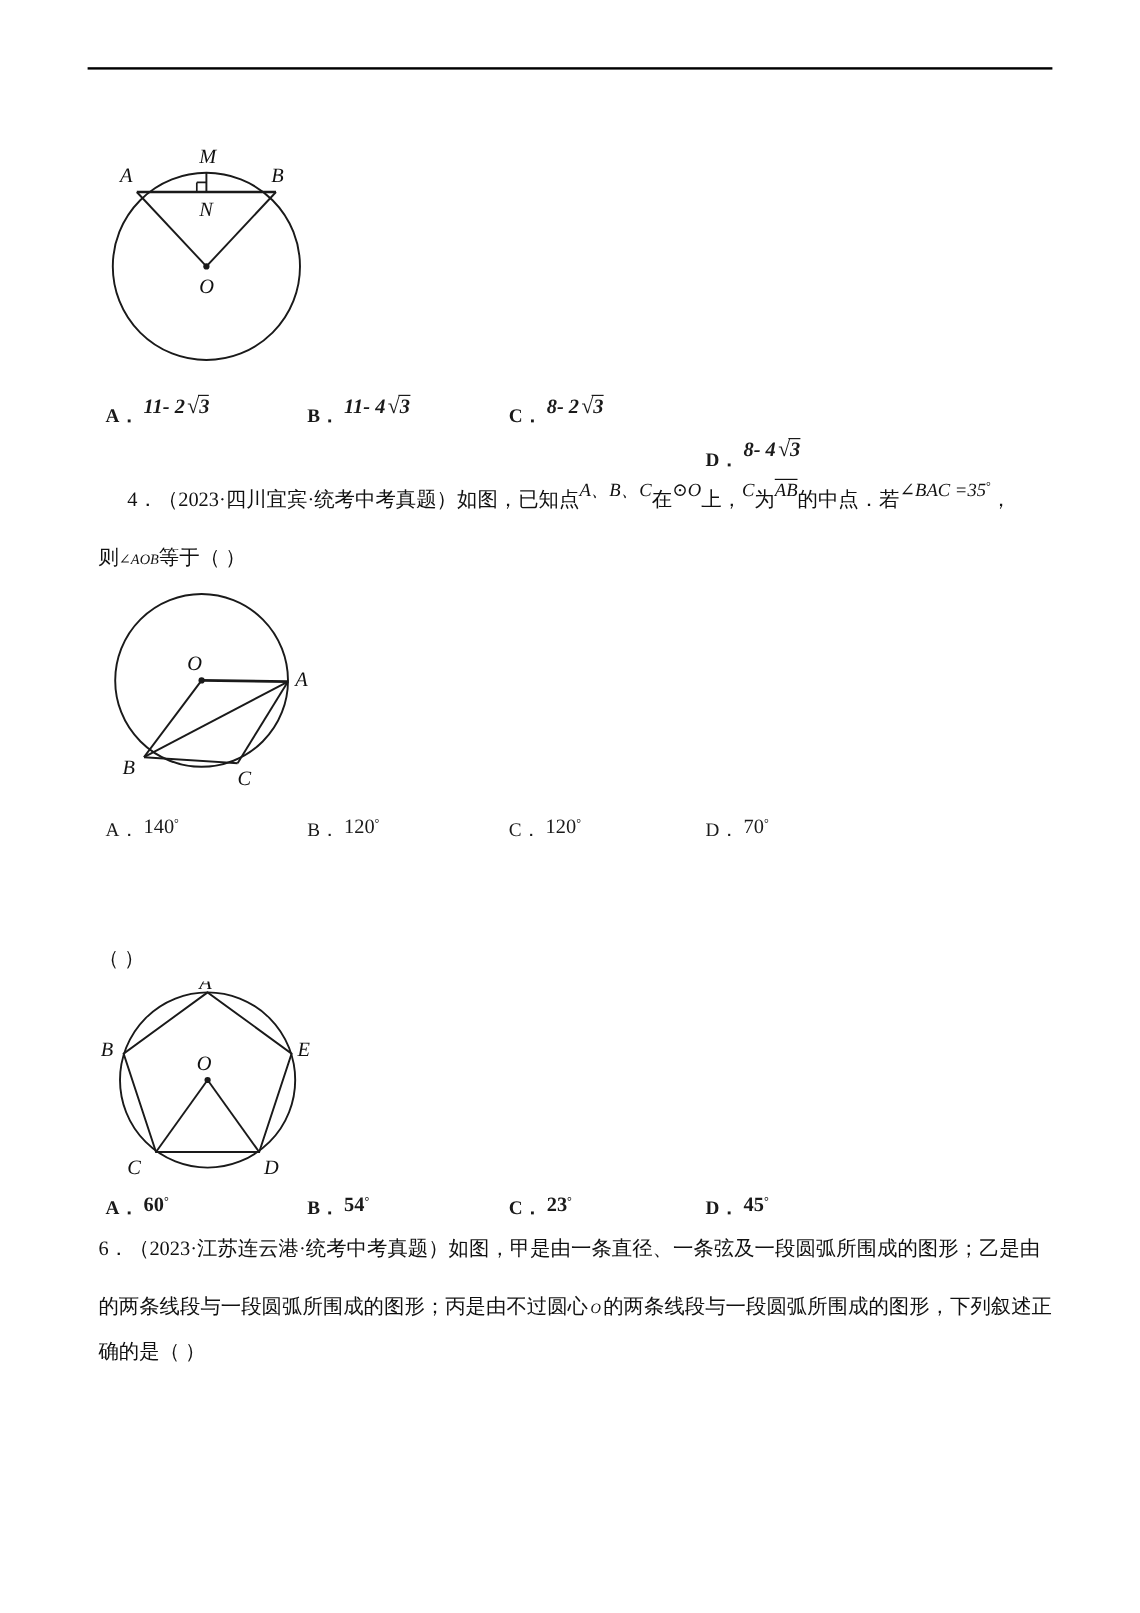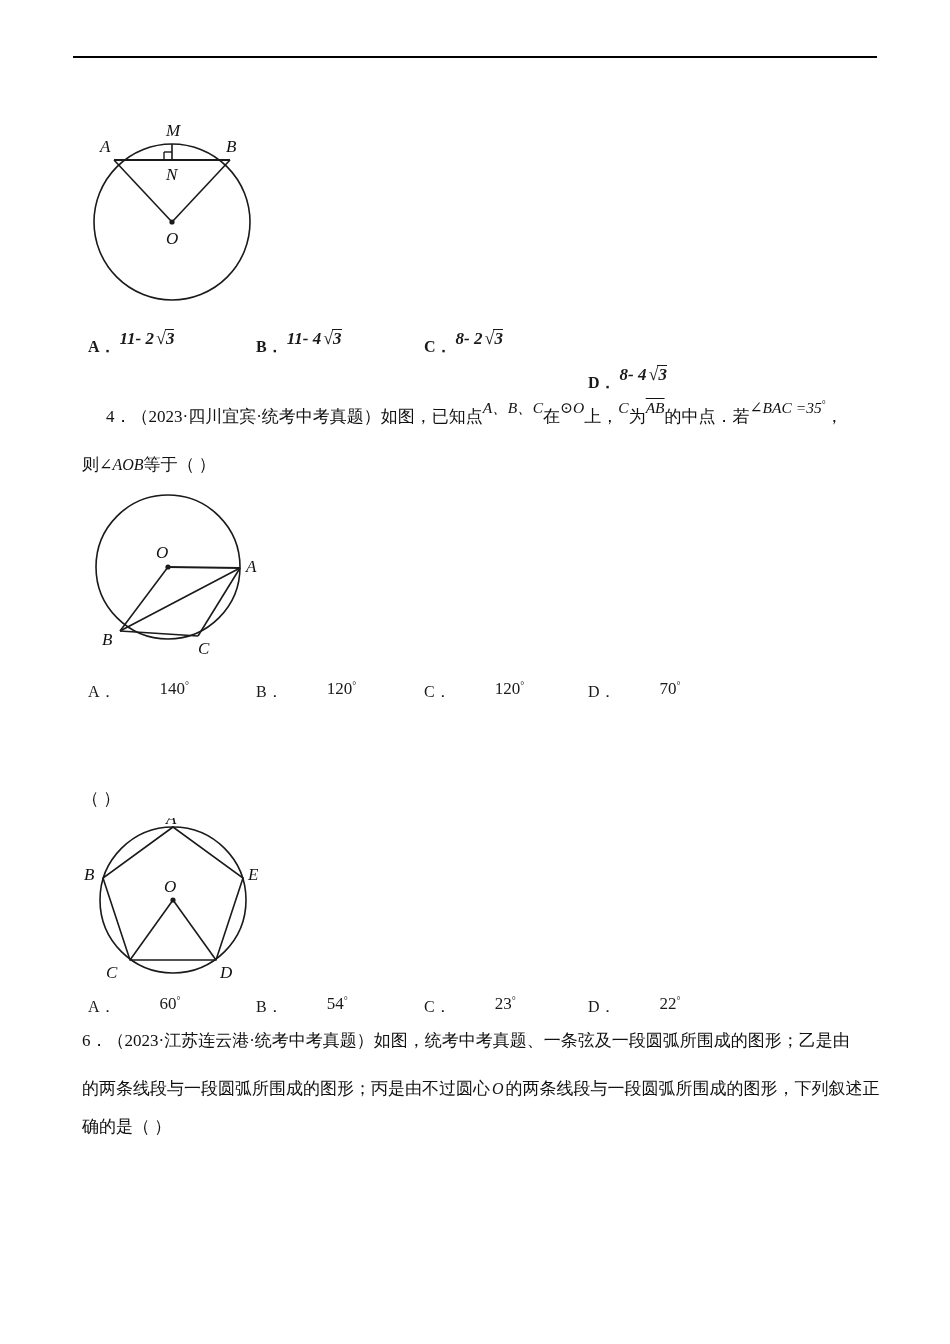--- a/index.html
+++ b/index.html
@@ -38,21 +38,21 @@
     line-height: 26px;
     color: #111;
     white-space: nowrap;
   }
   .cjk {
     font-family: "Liberation Serif", "DejaVu Serif", serif;
   }
   .mi {
     font-family: "Liberation Serif", "DejaVu Serif", serif;
     font-style: italic;
-    font-size: 16px;
+    font-size: 12px;
   }
   .sup-math {
     display: inline-block;
     position: relative;
     top: -9px;
     font-family: "Liberation Serif", "DejaVu Serif", serif;
     font-style: italic;
     font-size: 15.5px;
     white-space: nowrap;
   }
@@ -82,21 +82,20 @@
     display: inline-block;
     position: relative;
     top: -8px;
     left: 4px;
     font-style: italic;
     font-family: "Liberation Serif", "DejaVu Serif", serif;
     font-size: 17px;
   }
   .opt .val.plain {
     font-style: normal;
-    margin-left: 40px;
   }
   
   .rad {
     display: inline-block;
     position: relative;
     padding-left: 2px;
   }
   .rad .sym {
     font-style: normal;
     font-size: 18px;
@@ -226,37 +225,37 @@
       <circle cx="93" cy="82" r="2.6" fill="#1a1a1a"></circle>
       <text class="lbl" x="86" y="6">A</text>
       <text class="lbl" x="4" y="62">B</text>
       <text class="lbl" x="168" y="62">E</text>
       <text class="lbl" x="84" y="74">O</text>
       <text class="lbl" x="26" y="160">C</text>
       <text class="lbl" x="140" y="160">D</text>
     </svg>
   </figure>
 
-  <div class="options" style="left:88px; top:993px;">
+  <div class="options" style="left:88px; top:993px;font-weight:bold;">
     <div class="opt" style="left:0px; top:4px;">
       <span class="tag">A．</span><span class="val plain" style="top:-3px;"><span>60</span><span class="deg">°</span></span>
     </div>
     <div class="opt" style="left:168px; top:4px;text-align:center;">
       <span class="tag">B．</span><span class="val plain" style="top:-3px;"><span>54</span><span class="deg">°</span></span>
     </div>
     <div class="opt" style="left:336px; top:4px;">
       <span class="tag">C．</span><span class="val plain" style="top:-3px;"><span>23</span><span class="deg">°</span></span>
     </div>
     <div class="opt" style="left:500px; top:4px;">
-      <span class="tag">D．</span><span class="val plain" style="top:-3px;"><span>22</span><span class="deg">°</span></span>
+      <span class="tag">D．</span><span class="val plain" style="top:-3px;"><span>45</span><span class="deg">°</span></span>
     </div>
   </div>
 
   <div class="block qline" style="left:82px; top:1028px;">
-    <span class="cjk">6．</span><span class="cjk">（2023·江苏连云港·统考中考真题）</span><span class="cjk">如图，统考中考真题、一条弦及一段圆弧所围成的图形；乙是由</span>
+    <span class="cjk">6．</span><span class="cjk">（2023·江苏连云港·统考中考真题）</span><span class="cjk">如图，甲是由一条直径、一条弦及一段圆弧所围成的图形；乙是由</span>
   </div>
   <div class="block qline" style="left:82px; top:1076px;">
     <span class="cjk">的两条线段与一段圆弧所围成的图形；丙是由不过圆心</span><span class="mi" style="padding:0 2px;">O</span><span class="cjk">的两条线段与一段圆弧所围成的图形，下列叙述正</span>
   </div>
   <div class="block qline" style="left:82px; top:1114px;">
     <span class="cjk">确的是（        ）</span>
   </div>
 
 </div>
 

